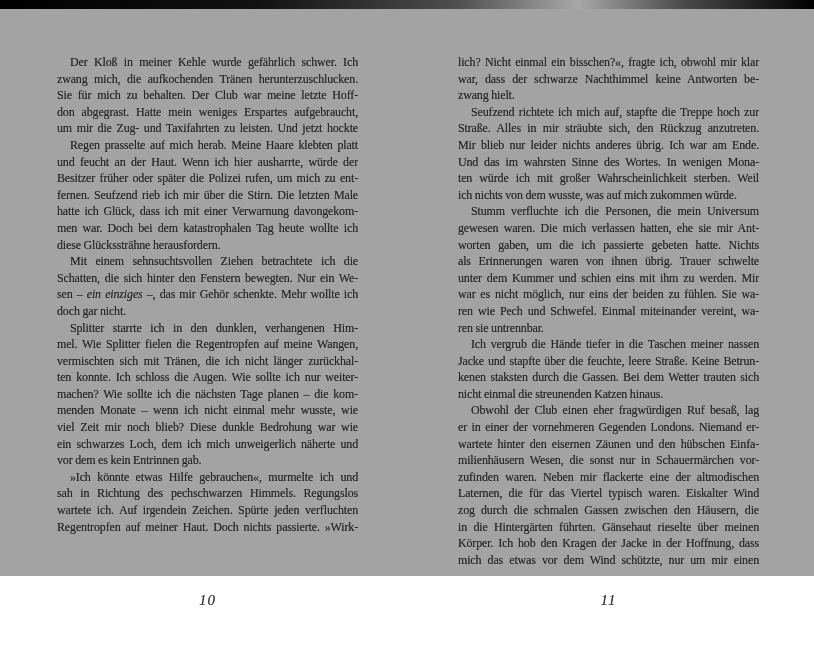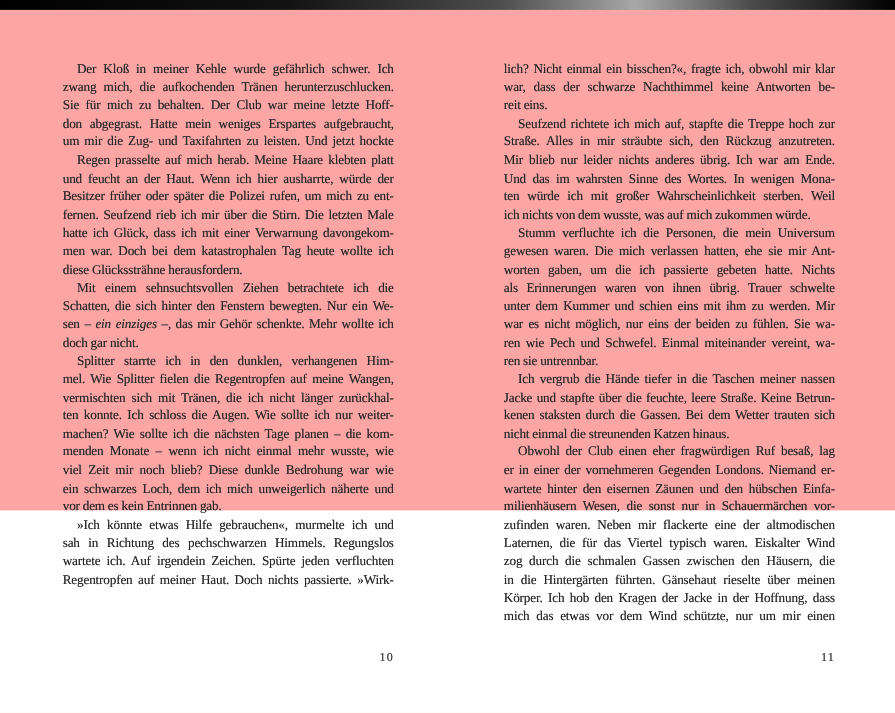--- a/index.html
+++ b/index.html
@@ -6,22 +6,22 @@
     margin: 0;
     padding: 0;
     background: #ffffff;
     width: 814px;
     height: 648px;
     overflow: hidden;
   }
   .screen {
     position: relative;
     width: 814px;
-    height: 464px;
-    background: #fca5a5;
+    height: 576px;
+    background: #a3a3a3;
     font-family: "Liberation Serif", "DejaVu Serif", serif;
   }
   .top-band {
     position: absolute;
     top: 0;
     left: 0;
     width: 814px;
     height: 9px;
   }
   .page-text {
@@ -47,25 +47,26 @@
   .line.last {
     text-align-last: left;
   }
   .line.indent {
     text-indent: 13px;
   }
   .page-number {
     position: absolute;
     top: 592px;
     width: 301px;
-    text-align: right;
-    font-size: 11px;
+    text-align: center;
+    font-size: 15px;
     color: #333333;
     letter-spacing: 1px;
     text-shadow: 0 0 0.5px rgba(40,40,40,0.5);
+    font-style: italic;
   }
   .page-number.left  { left: 57px; }
   .page-number.right { left: 458px; }
 </style>
 </head>
 <body>
 
 <div class="screen">
   <div class="top-band" style="background: linear-gradient(90deg, rgb(0, 0, 0) 0%, rgb(18, 18, 18) 32%, rgb(78, 78, 78) 56%, rgb(168, 168, 168) 71%, rgb(74, 74, 74) 84%, rgb(0, 0, 0) 100%);"></div>
 
@@ -99,21 +100,21 @@
         <div class="line indent">»Ich könnte etwas Hilfe gebrauchen«, murmelte ich und</div>
         <div class="line">sah in Richtung des pechschwarzen Himmels. Regungslos</div>
         <div class="line">wartete ich. Auf irgendein Zeichen. Spürte jeden verfluchten</div>
         <div class="line">Regentropfen auf meiner Haut. Doch nichts passierte. »Wirk-</div>
       </div>
     <div class="page-number left">10</div>
 
     <div class="page-text right">
         <div class="line">lich? Nicht einmal ein bisschen?«, fragte ich, obwohl mir klar</div>
         <div class="line">war, dass der schwarze Nachthimmel keine Antworten be-</div>
-        <div class="line last">reit eins.</div>
+        <div class="line last">zwang hielt.</div>
         <div class="line indent">Seufzend richtete ich mich auf, stapfte die Treppe hoch zur</div>
         <div class="line">Straße. Alles in mir sträubte sich, den Rückzug anzutreten.</div>
         <div class="line">Mir blieb nur leider nichts anderes übrig. Ich war am Ende.</div>
         <div class="line">Und das im wahrsten Sinne des Wortes. In wenigen Mona-</div>
         <div class="line">ten würde ich mit großer Wahrscheinlichkeit sterben. Weil</div>
         <div class="line last">ich nichts von dem wusste, was auf mich zukommen würde.</div>
         <div class="line indent">Stumm verfluchte ich die Personen, die mein Universum</div>
         <div class="line">gewesen waren. Die mich verlassen hatten, ehe sie mir Ant-</div>
         <div class="line">worten gaben, um die ich passierte gebeten hatte. Nichts</div>
         <div class="line">als Erinnerungen waren von ihnen übrig. Trauer schwelte</div>

